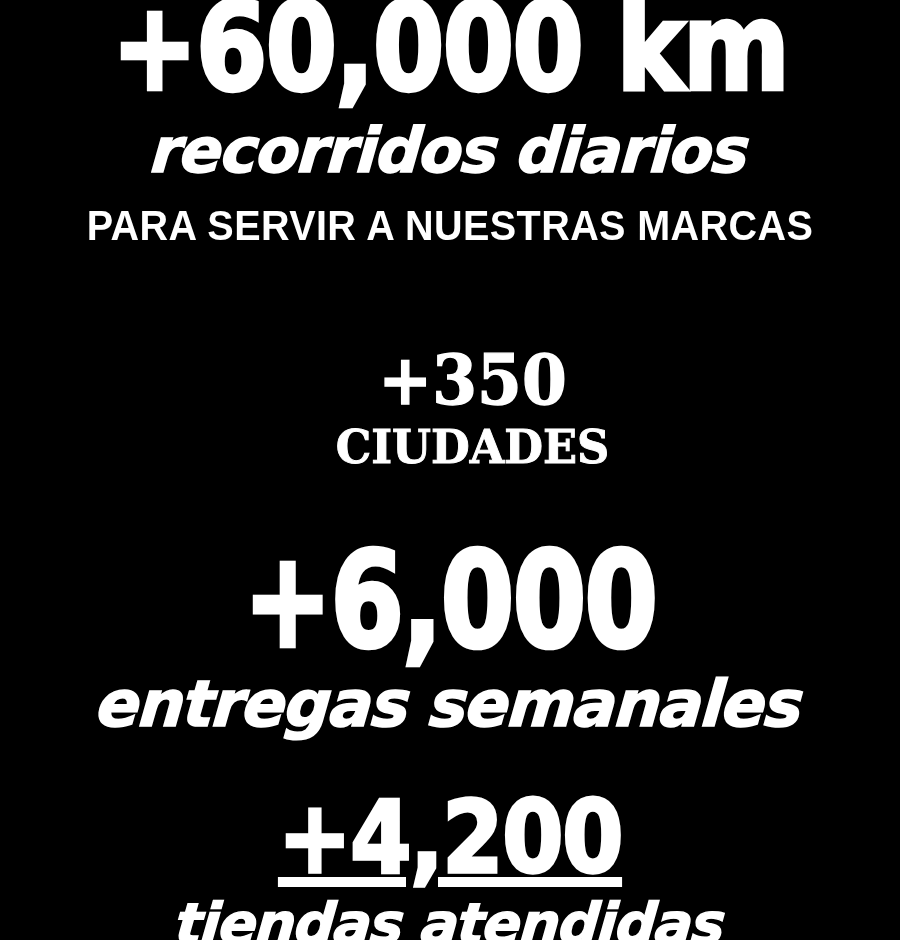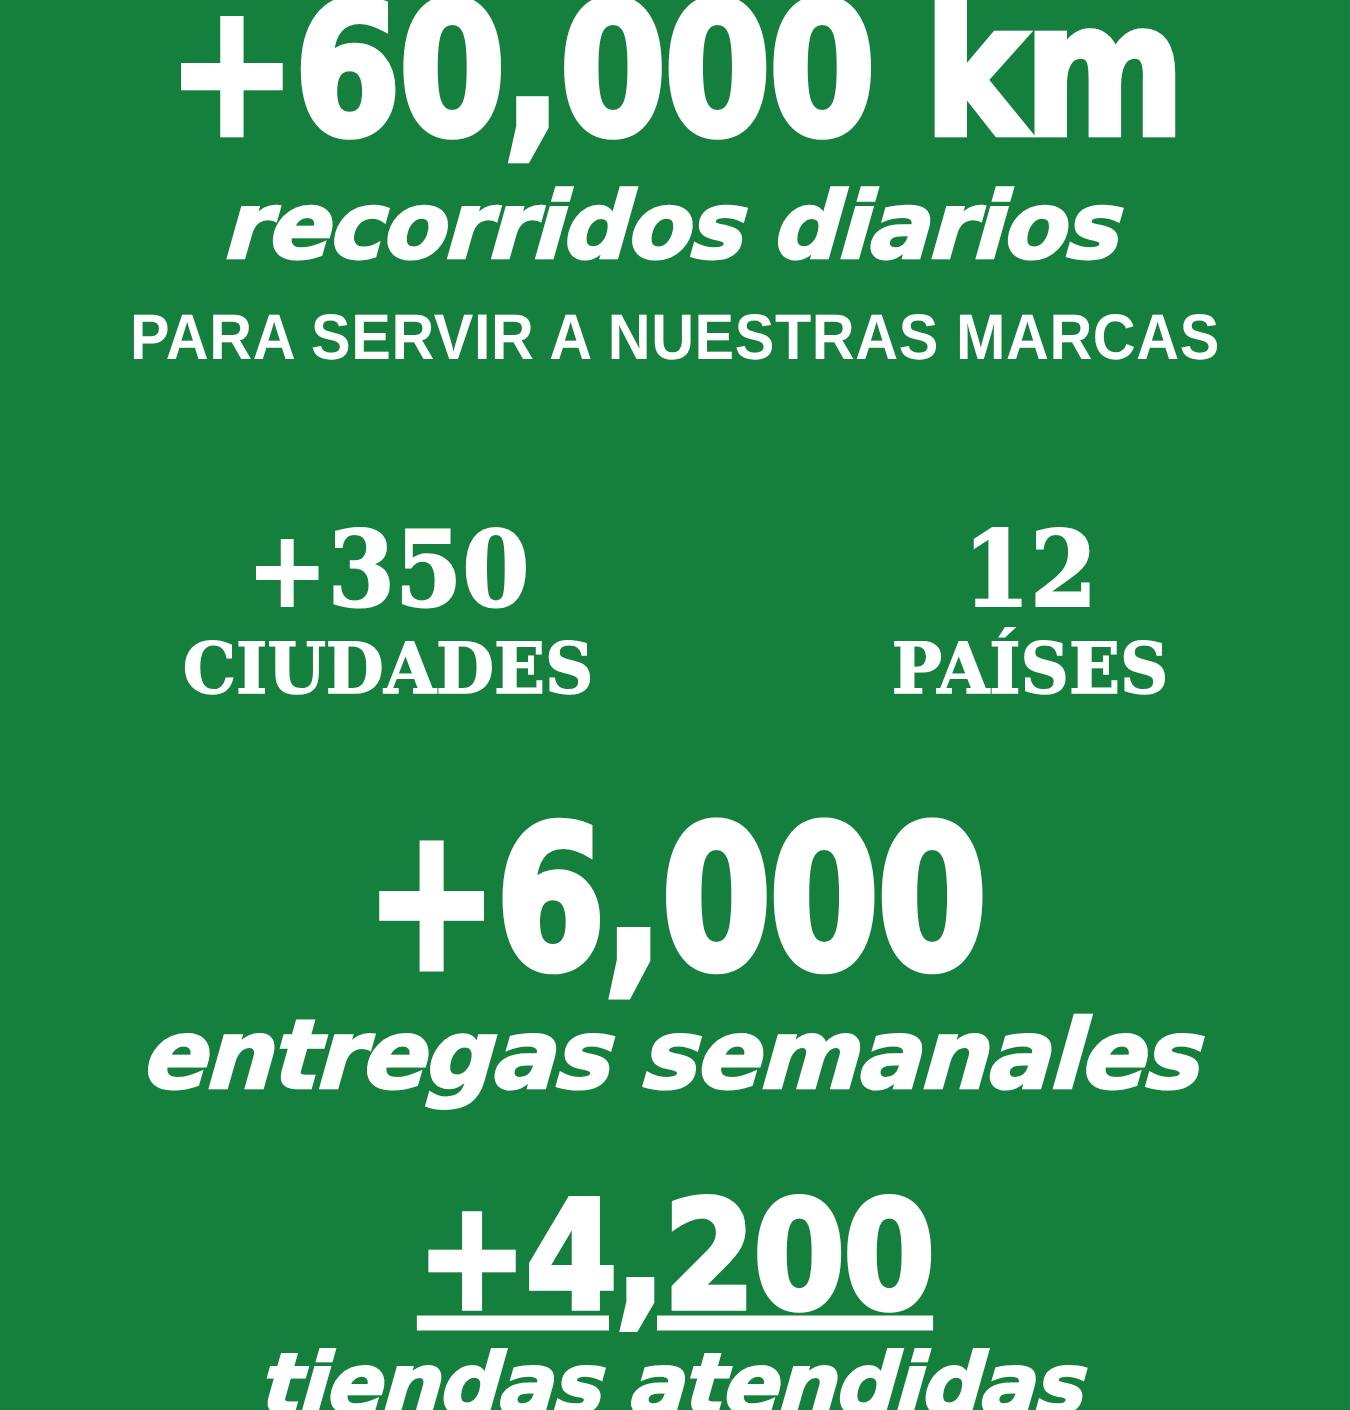--- a/index.html
+++ b/index.html
@@ -3,21 +3,21 @@
 <meta charset="utf-8">
 <style>
   html, body {
     margin: 0;
     padding: 0;
   }
   .page {
     position: relative;
     width: 900px;
     height: 940px;
-    background: #15803d;
+    background: #000000;
     color: #ffffff;
     overflow: hidden;
     display: flex;
     flex-direction: column;
     align-items: center;
     font-family: "DejaVu Sans", sans-serif;
     -webkit-font-smoothing: antialiased;
   }
   .section {
     width: 100%;
@@ -131,24 +131,20 @@
     <div class="big-number num-km">+60,000 km</div>
     <div class="script-label script-km">recorridos diarios</div>
     <div class="caps-subhead">PARA SERVIR A NUESTRAS MARCAS</div>
   </section>
 
   <section class="stats-row">
     <div class="stats-col">
       <div class="slab-value">+350</div>
       <div class="slab-label">CIUDADES</div>
     </div>
-    <div class="stats-col">
-      <div class="slab-value">12</div>
-      <div class="slab-label">PAÍSES</div>
-    </div>
   </section>
 
   <section class="section section-deliveries">
     <div class="big-number num-deliveries">+6,000</div>
     <div class="script-label script-deliveries">entregas semanales</div>
   </section>
 
   <section class="section section-stores">
     <div class="big-number num-stores">+4,200</div>
     <div class="script-label script-stores">tiendas atendidas</div>

